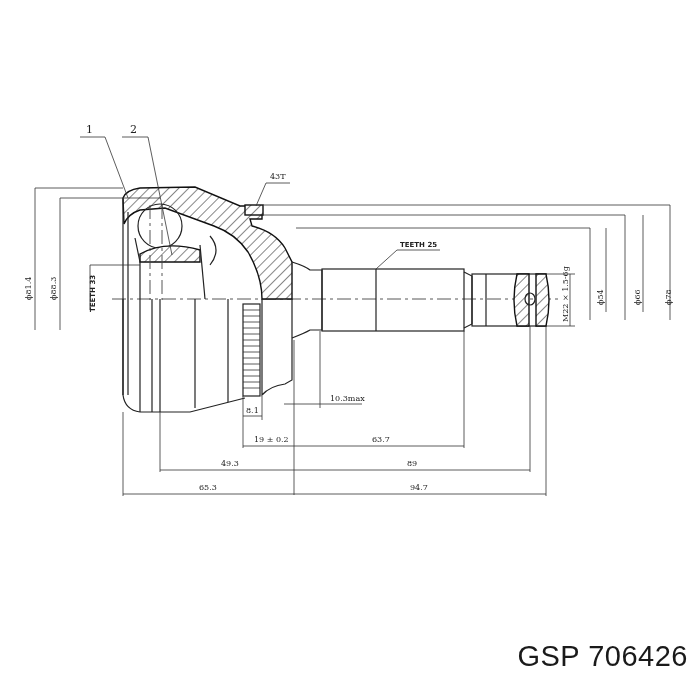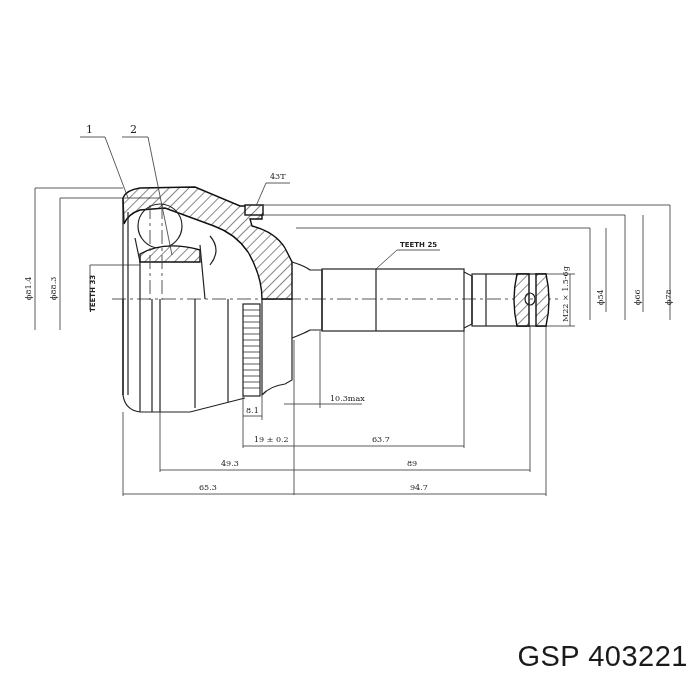--- a/index.html
+++ b/index.html
@@ -160,13 +160,13 @@
   <text class="lbl" x="246" y="413">8.1</text>
   <text class="lbl" x="330" y="401">10.3max</text>
   <text class="lbl" x="254" y="442">19 ± 0.2</text>
   <text class="lbl" x="372" y="442">63.7</text>
   <text class="lbl" x="221" y="466">49.3</text>
   <text class="lbl" x="407" y="466">89</text>
   <text class="lbl" x="199" y="490">65.3</text>
   <text class="lbl" x="410" y="490">94.7</text>
 </svg>
 
-<div id="part-label">GSP 403221</div>
+<div id="part-label">GSP 706426</div>
 
 </body></html>

